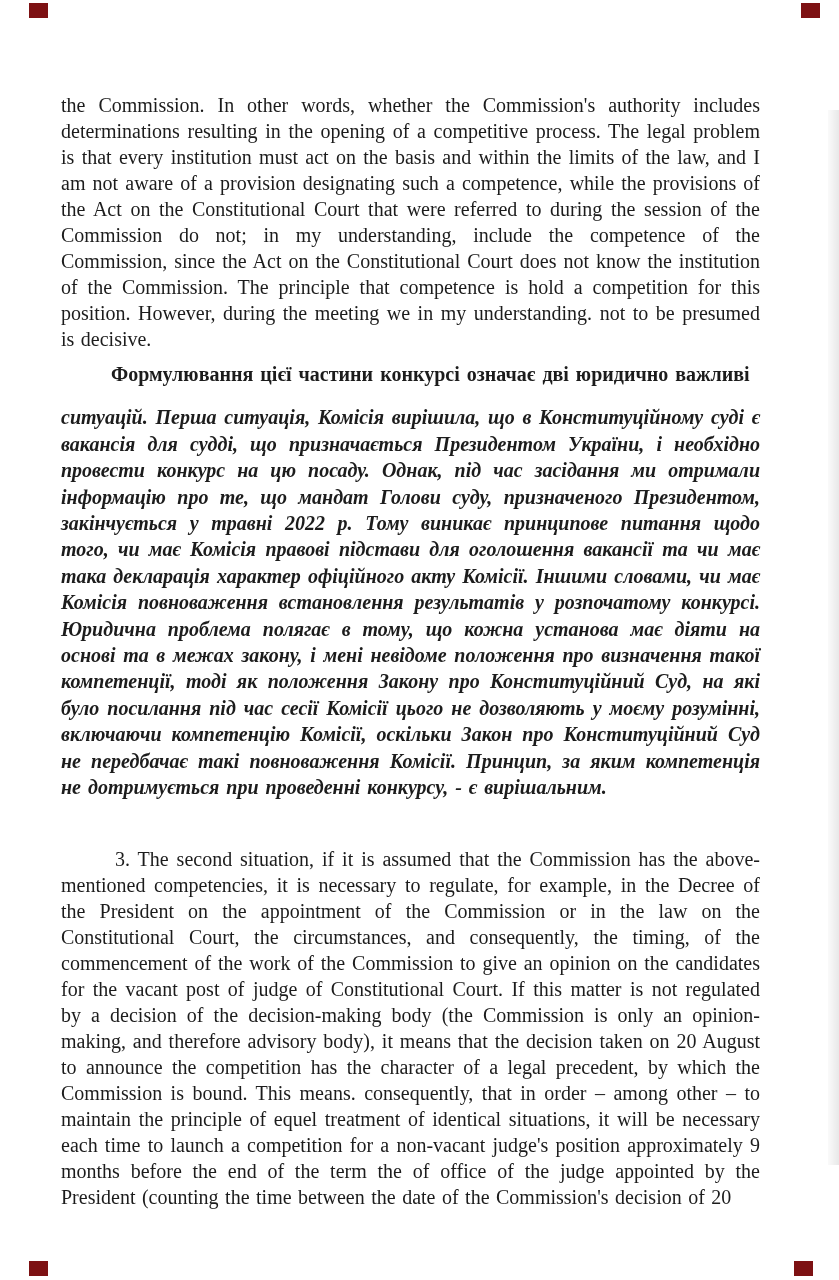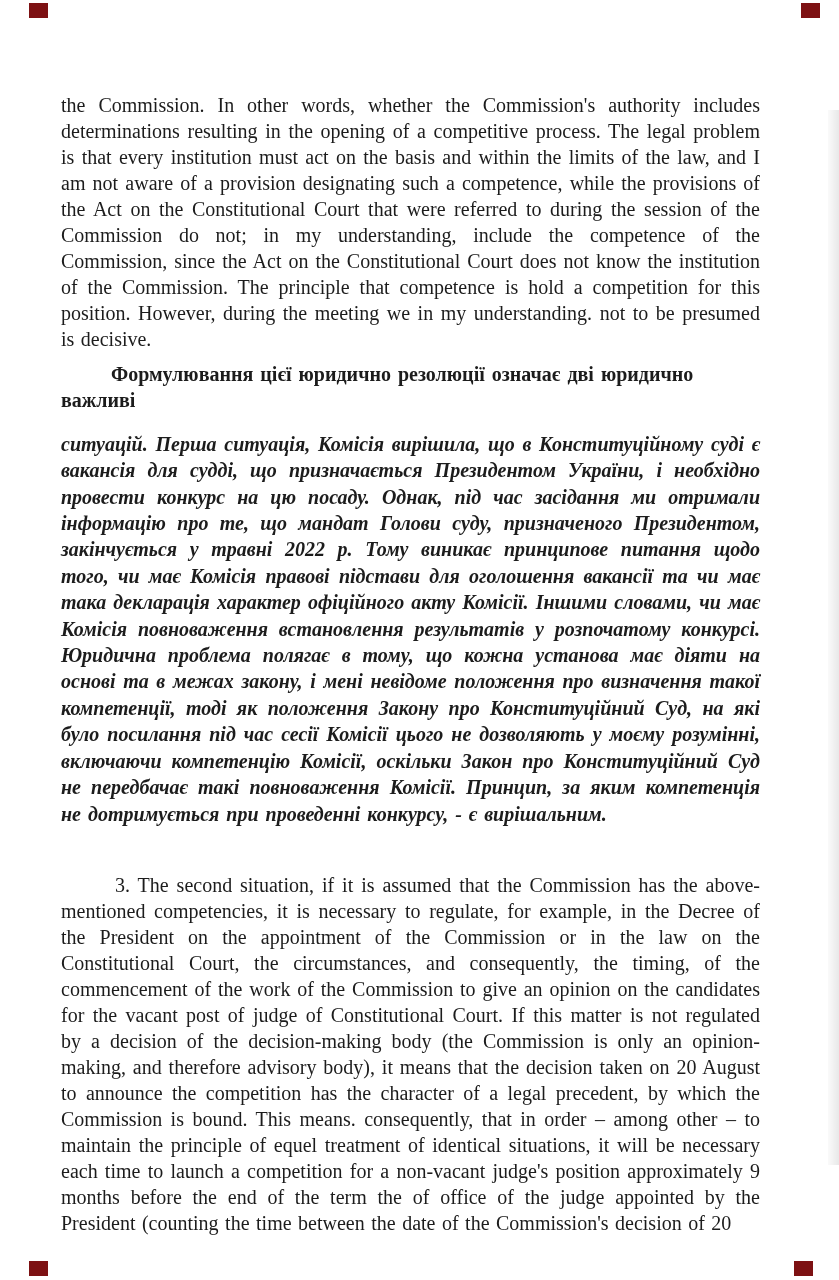--- a/index.html
+++ b/index.html
@@ -82,20 +82,20 @@
   <div class="corner corner-tl" style="background: rgb(125, 17, 19);"></div>
   <div class="corner corner-tr" style="background: rgb(125, 17, 19);"></div>
   <div class="corner corner-bl" style="background: rgb(125, 17, 19);"></div>
   <div class="corner corner-br" style="background: rgb(125, 17, 19);"></div>
 
   <div class="scan-shadow"></div>
 
   <div class="content">
     <p class="p-en" lang="en" style="color: rgb(28, 28, 28);">the Commission. In other words, whether the Commission's authority includes determinations resulting in the opening of a competitive process. The legal problem is that every institution must act on the basis and within the limits of the law, and I am not aware of a provision designating such a competence, while the provisions of the Act on the Constitutional Court that were referred to during the session of the Commission do not; in my understanding, include the competence of the Commission, since the Act on the Constitutional Court does not know the institution of the Commission. The principle that competence is hold a competition for this position. However, during the meeting we in my understanding. not to be presumed is decisive.</p>
 
-    <p class="p-uk p-uk-head" lang="uk" style="color: rgb(28, 28, 28);">Формулювання цієї юридично резолюції означає дві юридично важливі</p>
+    <p class="p-uk p-uk-head" lang="uk" style="color: rgb(28, 28, 28);">Формулювання цієї частини конкурсі означає дві юридично важливі</p>
 
     <p class="p-uk p-uk-body" lang="uk" style="color: rgb(28, 28, 28);">ситуацій. Перша ситуація, Комісія вирішила, що в Конституційному суді є вакансія для судді, що призначається Президентом України, і необхідно провести конкурс на цю посаду. Однак, під час засідання ми отримали інформацію про те, що мандат Голови суду, призначеного Президентом, закінчується у травні 2022 р. Тому виникає принципове питання щодо того, чи має Комісія правові підстави для оголошення вакансії та чи має така декларація характер офіційного акту Комісії. Іншими словами, чи має Комісія повноваження встановлення результатів у розпочатому конкурсі. Юридична проблема полягає в тому, що кожна установа має діяти на основі та в межах закону, і мені невідоме положення про визначення такої компетенції, тоді як положення Закону про Конституційний Суд, на які було посилання під час сесії Комісії цього не дозволяють у моєму розумінні, включаючи компетенцію Комісії, оскільки Закон про Конституційний Суд не передбачає такі повноваження Комісії. Принцип, за яким компетенція не дотримується при проведенні конкурсу, - є вирішальним.</p>
 
     <p class="p-en p-en-2" lang="en" style="color: rgb(28, 28, 28);">3. The second situation, if it is assumed that the Commission has the above-mentioned competencies, it is necessary to regulate, for example, in the Decree of the President on the appointment of the Commission or in the law on the Constitutional Court, the circumstances, and consequently, the timing, of the commencement of the work of the Commission to give an opinion on the candidates for the vacant post of judge of Constitutional Court. If this matter is not regulated by a decision of the decision-making body (the Commission is only an opinion-making, and therefore advisory body), it means that the decision taken on 20 August to announce the competition has the character of a legal precedent, by which the Commission is bound. This means. consequently, that in order – among other – to maintain the principle of equel treatment of identical situations, it will be necessary each time to launch a competition for a non-vacant judge's position approximately 9 months before the end of the term the of office of the judge appointed by the President (counting the time between the date of the Commission's decision of 20</p>
   </div>
 
 </div>
 
 </body></html>

